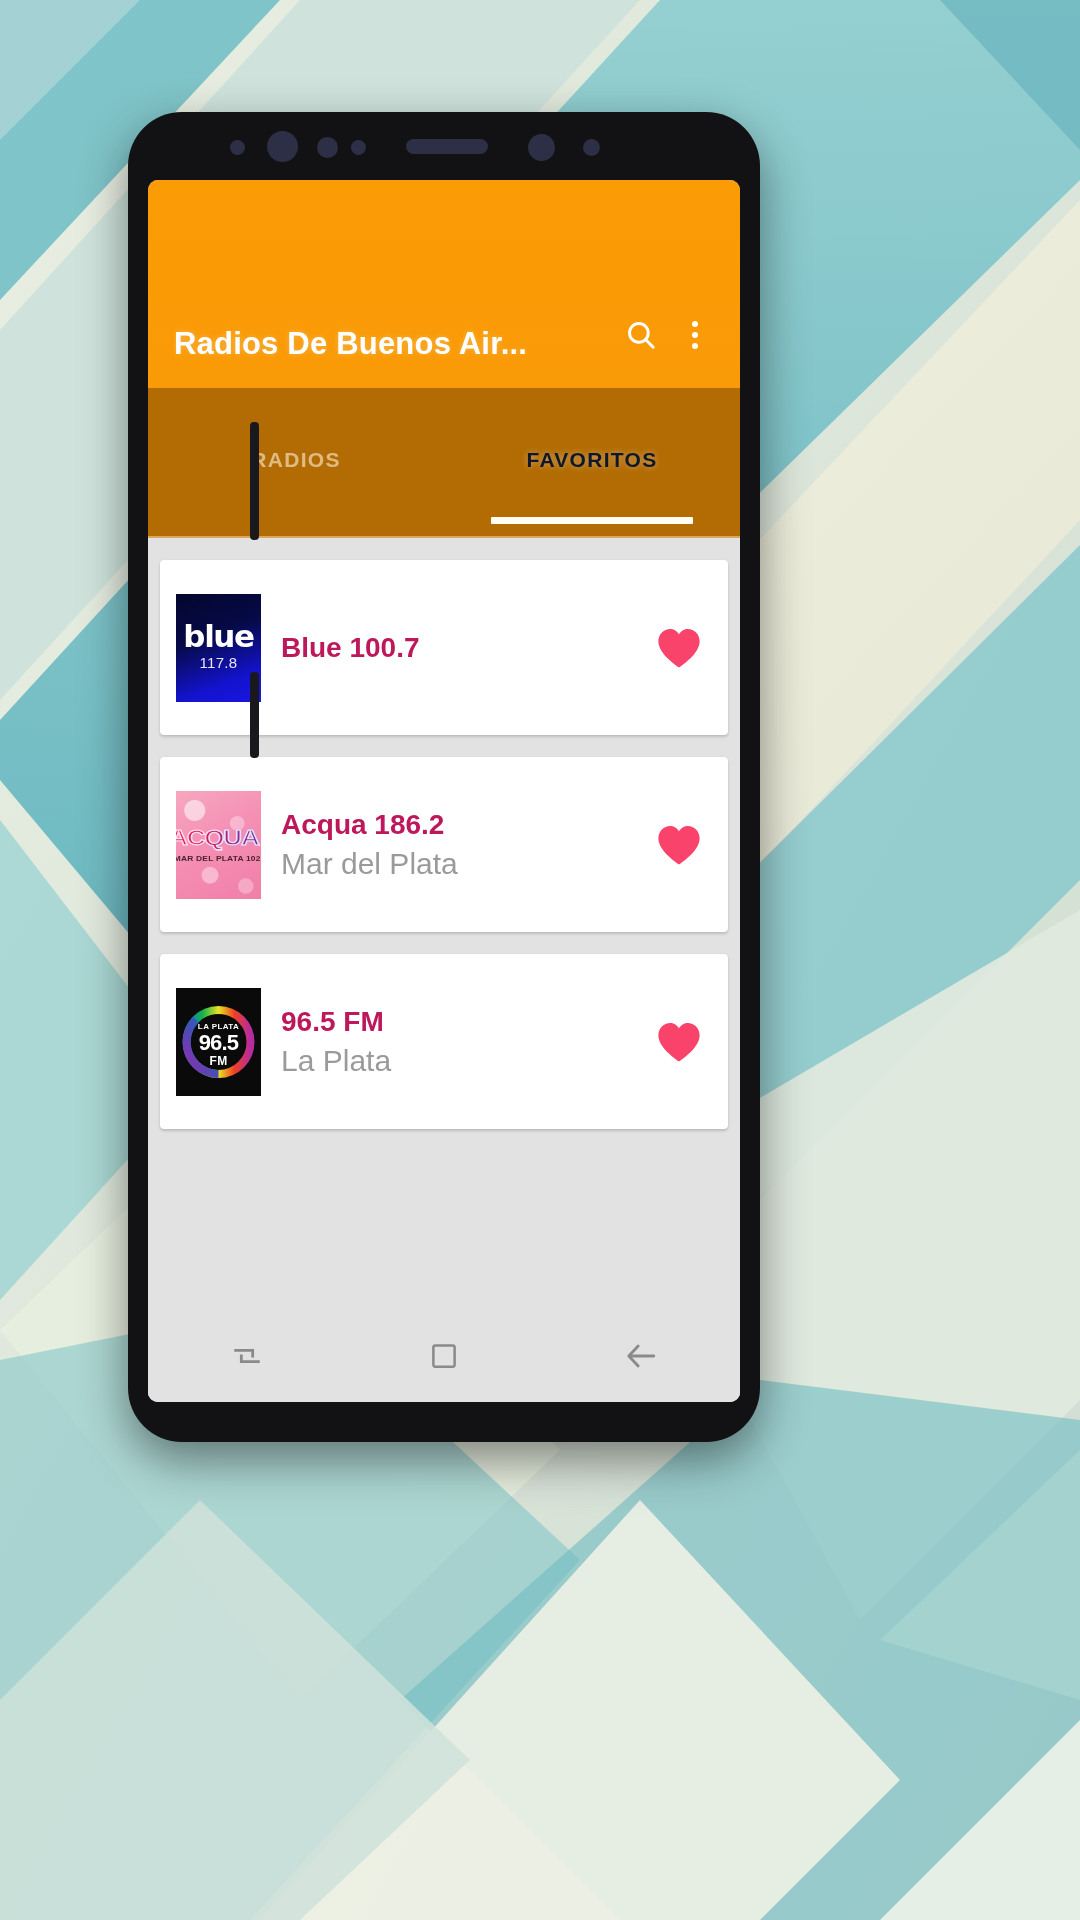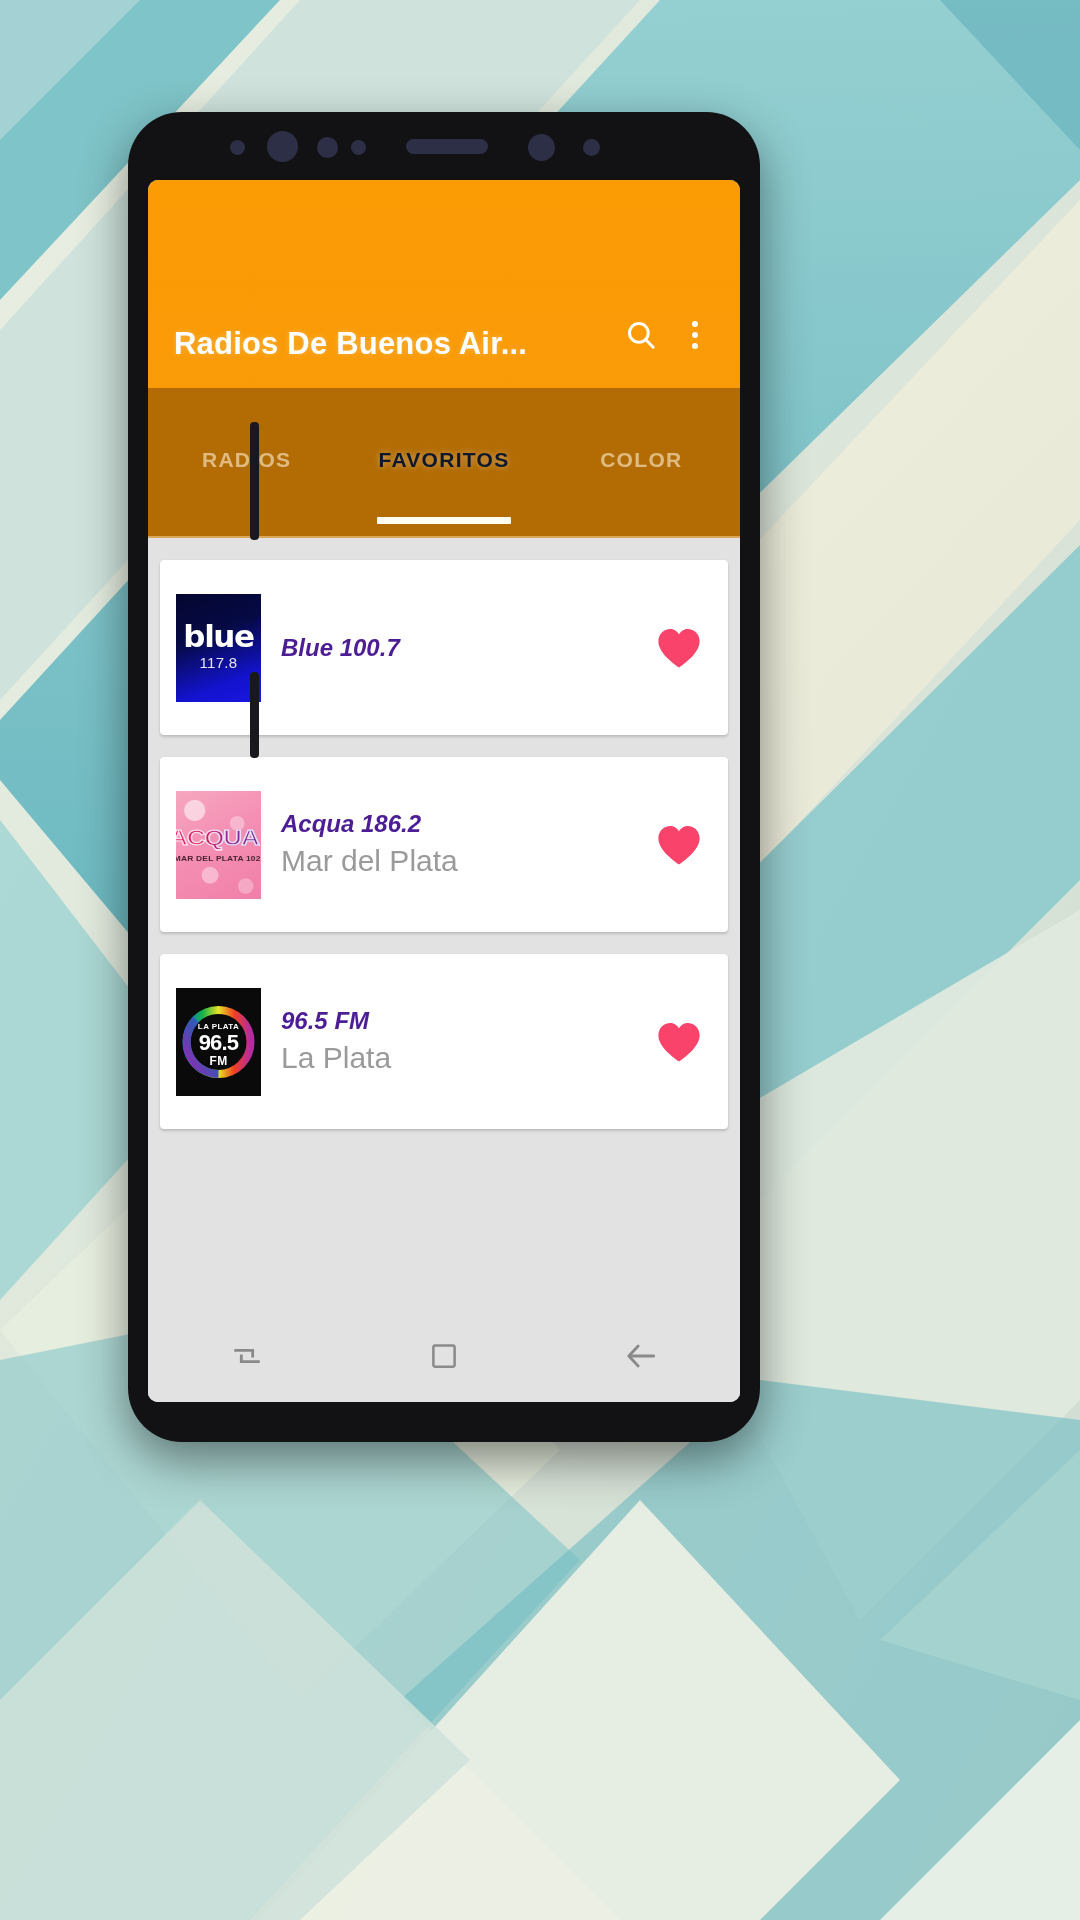--- a/index.html
+++ b/index.html
@@ -169,26 +169,25 @@
     flex: 0 0 auto;
     position: relative;
     overflow: hidden;
   }
   .card-text {
     flex: 1;
     padding-left: 20px;
     min-width: 0;
   }
   .radio-name {
-    font-size: 24px;
+    font-size: 28px;
     font-weight: bold;
-    color: #4c1d95;
+    color: #be185d;
     line-height: 1.25;
     white-space: nowrap;
-    font-style: italic;
   }
   .radio-sub {
     font-size: 30px;
     color: #9a9a9a;
     line-height: 1.3;
     margin-top: 2px;
     white-space: nowrap;
   }
   .fav-heart {
     flex: 0 0 auto;
@@ -345,23 +344,20 @@
         </span>
       </div>
     </div>
 
     <div id="tab-bar">
       <div class="tab">
         <span>RADIOS</span>
       </div>
       <div class="tab active">
         <span>FAVORITOS</span>
-      </div>
-      <div class="tab">
-        <span>COLOR</span>
       </div>
     </div>
 
     <div id="radio-list">
 
       <div class="radio-card">
         <div class="logo logo-blue">
           <span class="w1">blue</span>
           <span class="w2">117.8</span>
         </div>

